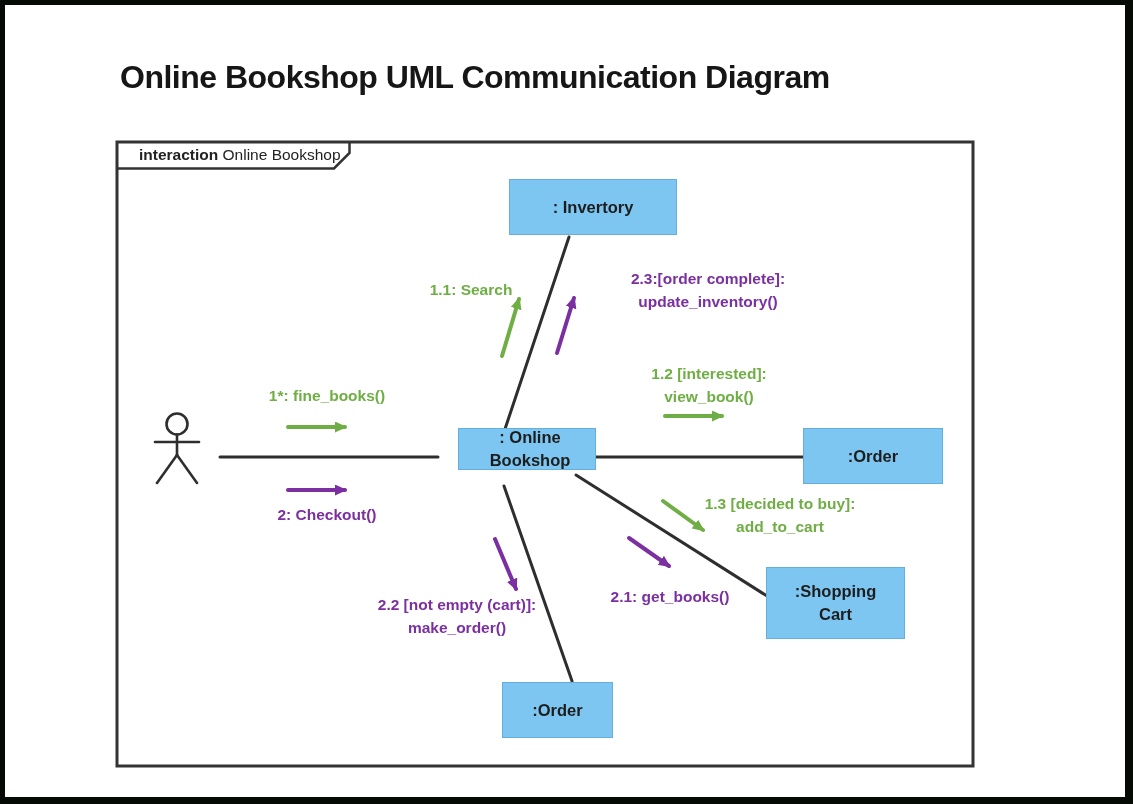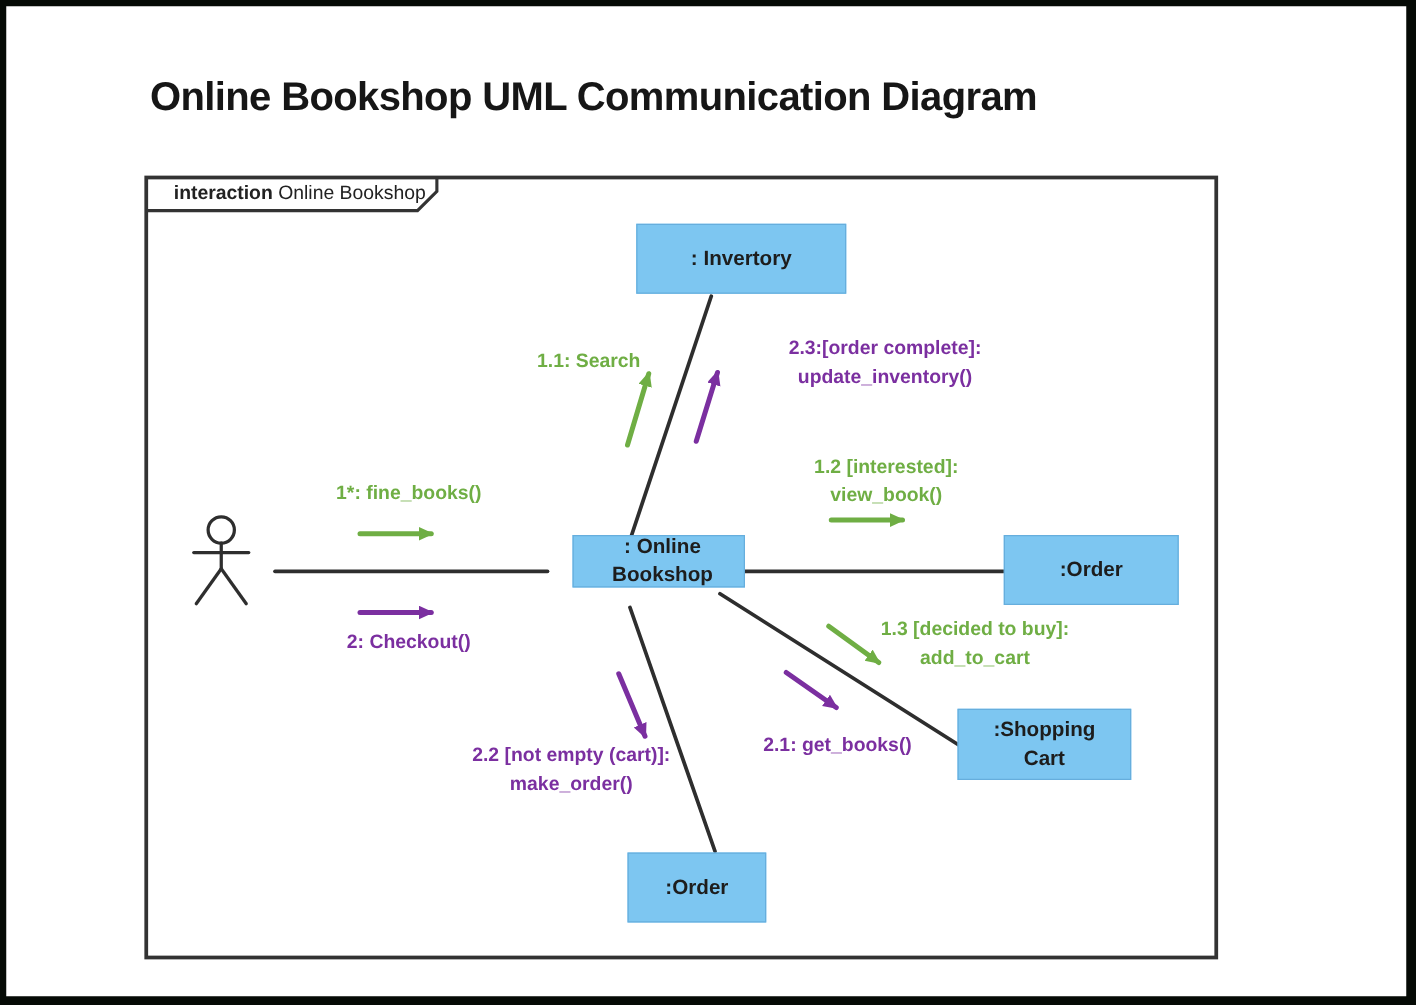--- a/index.html
+++ b/index.html
@@ -67,21 +67,21 @@
     text-align: center;
     font-size: 16.5px;
     font-weight: bold;
     line-height: 23px;
     color: #1d1d1d;
     padding: 2px 10px;
   }
   .box-inventory       { left: 504px; top: 174px; width: 168px; height: 56px; }
   .box-online-bookshop { left: 453px; top: 423px; width: 138px; height: 42px; padding-left: 16px; }
   .box-book            { left: 798px; top: 423px; width: 140px; height: 56px; }
-  .box-shopping-cart   { left: 761px; top: 562px; width: 139px; height: 57px; }
+  .box-shopping-cart   { left: 761px; top: 562px; width: 139px; height: 72px; }
   .box-order           { left: 497px; top: 677px; width: 111px; height: 56px; }
 
   .msg-label {
     position: absolute;
     transform: translate(-50%, -50%);
     font-size: 15.5px;
     font-weight: bold;
     line-height: 23px;
     text-align: center;
     white-space: pre-line;

